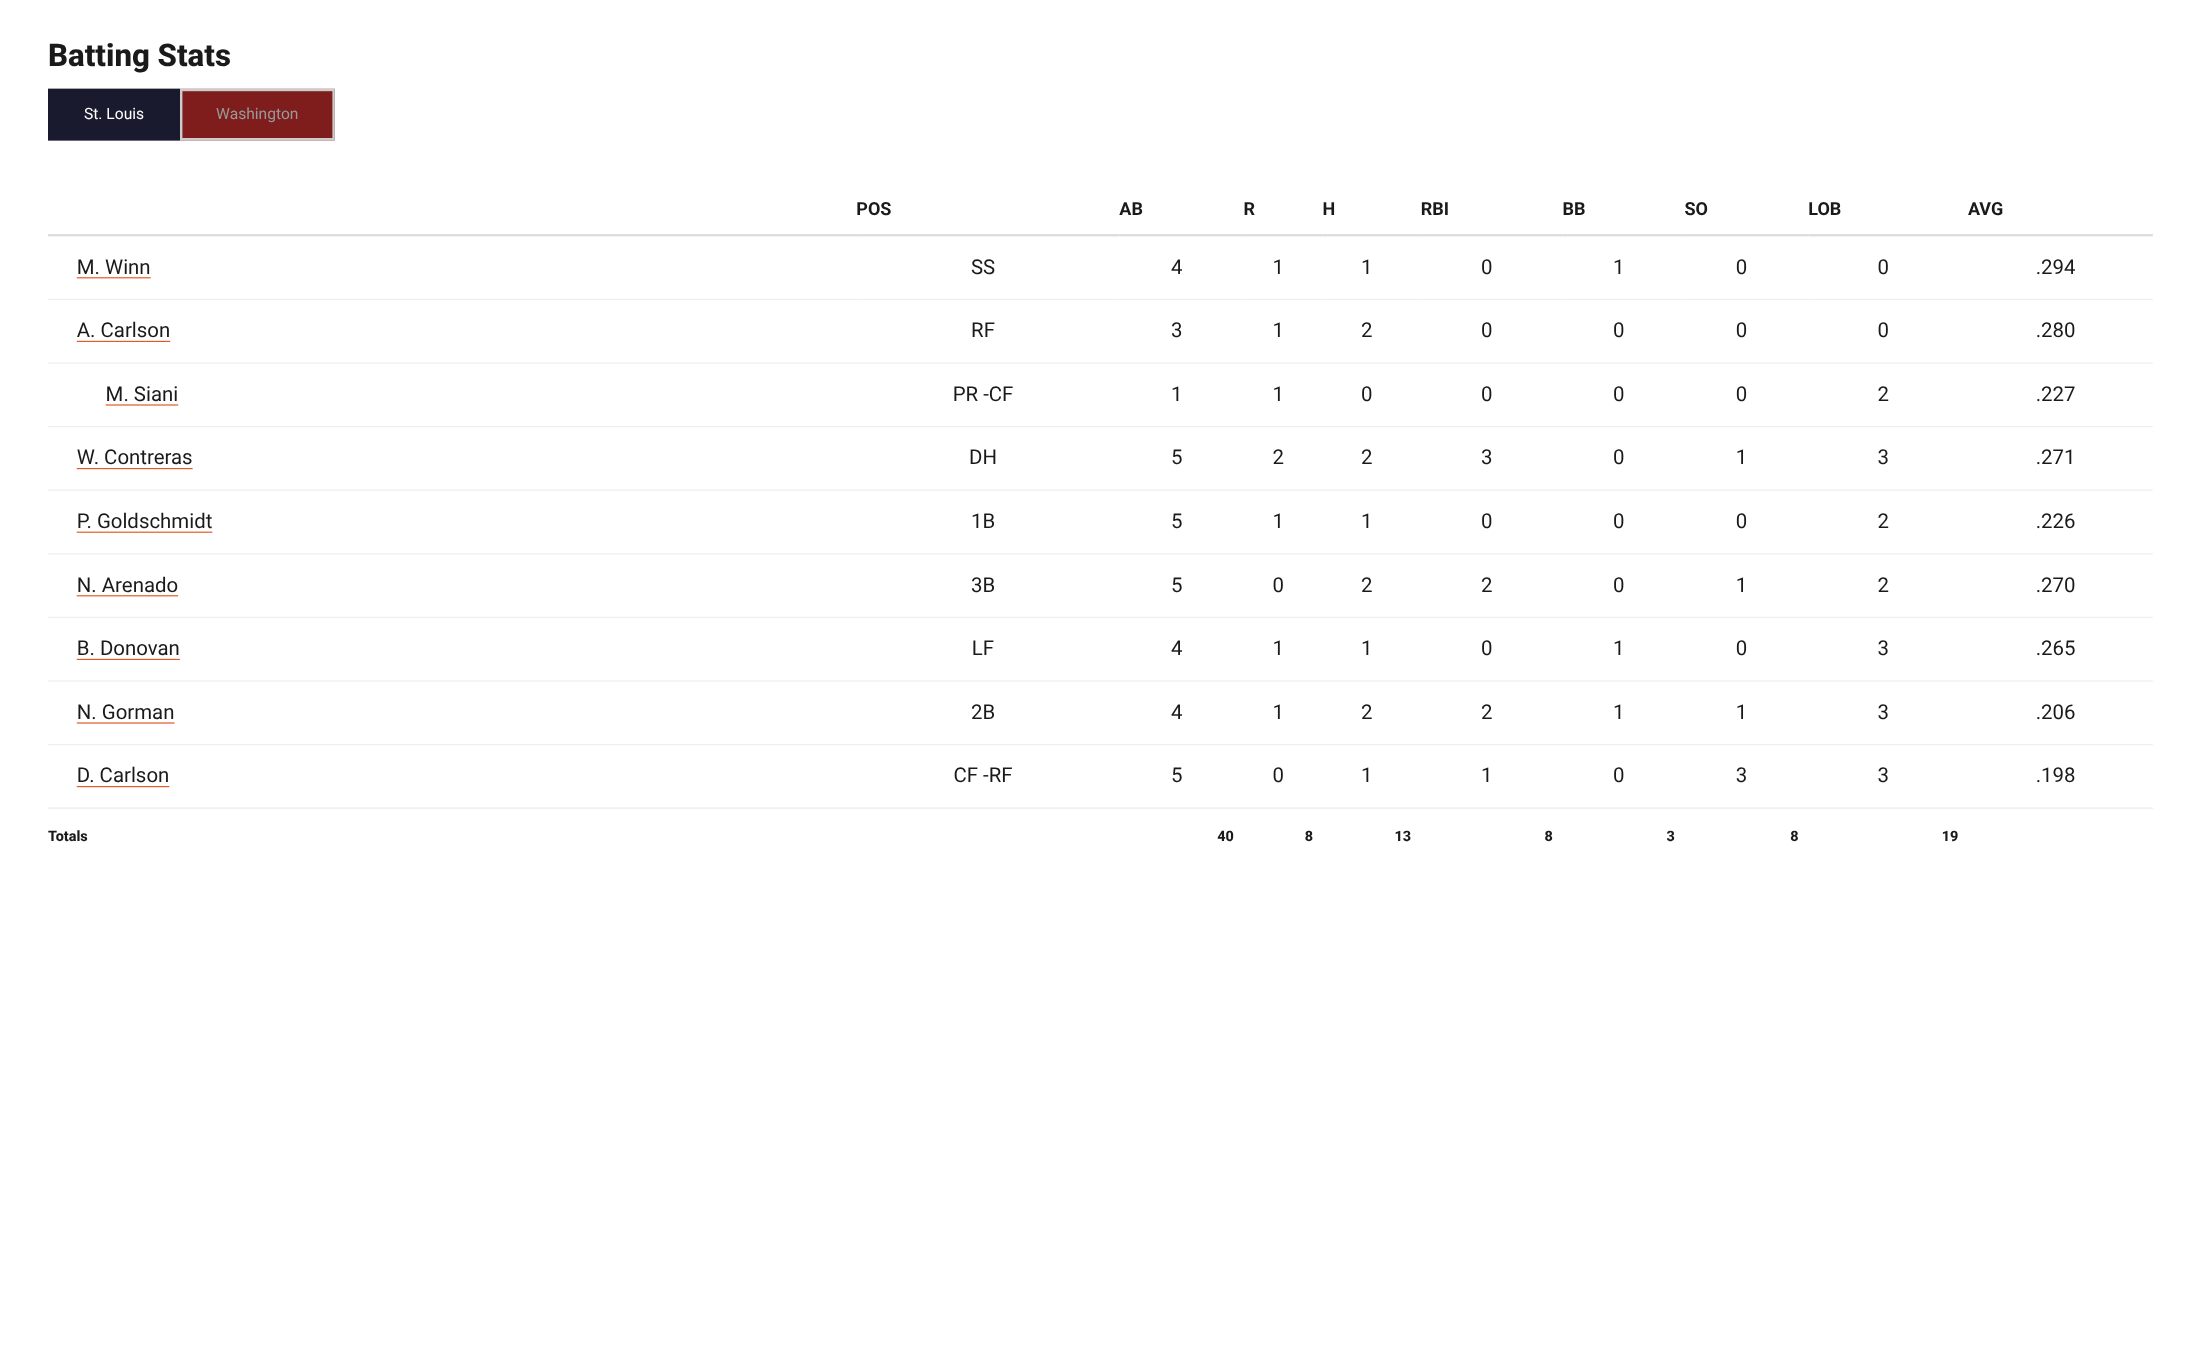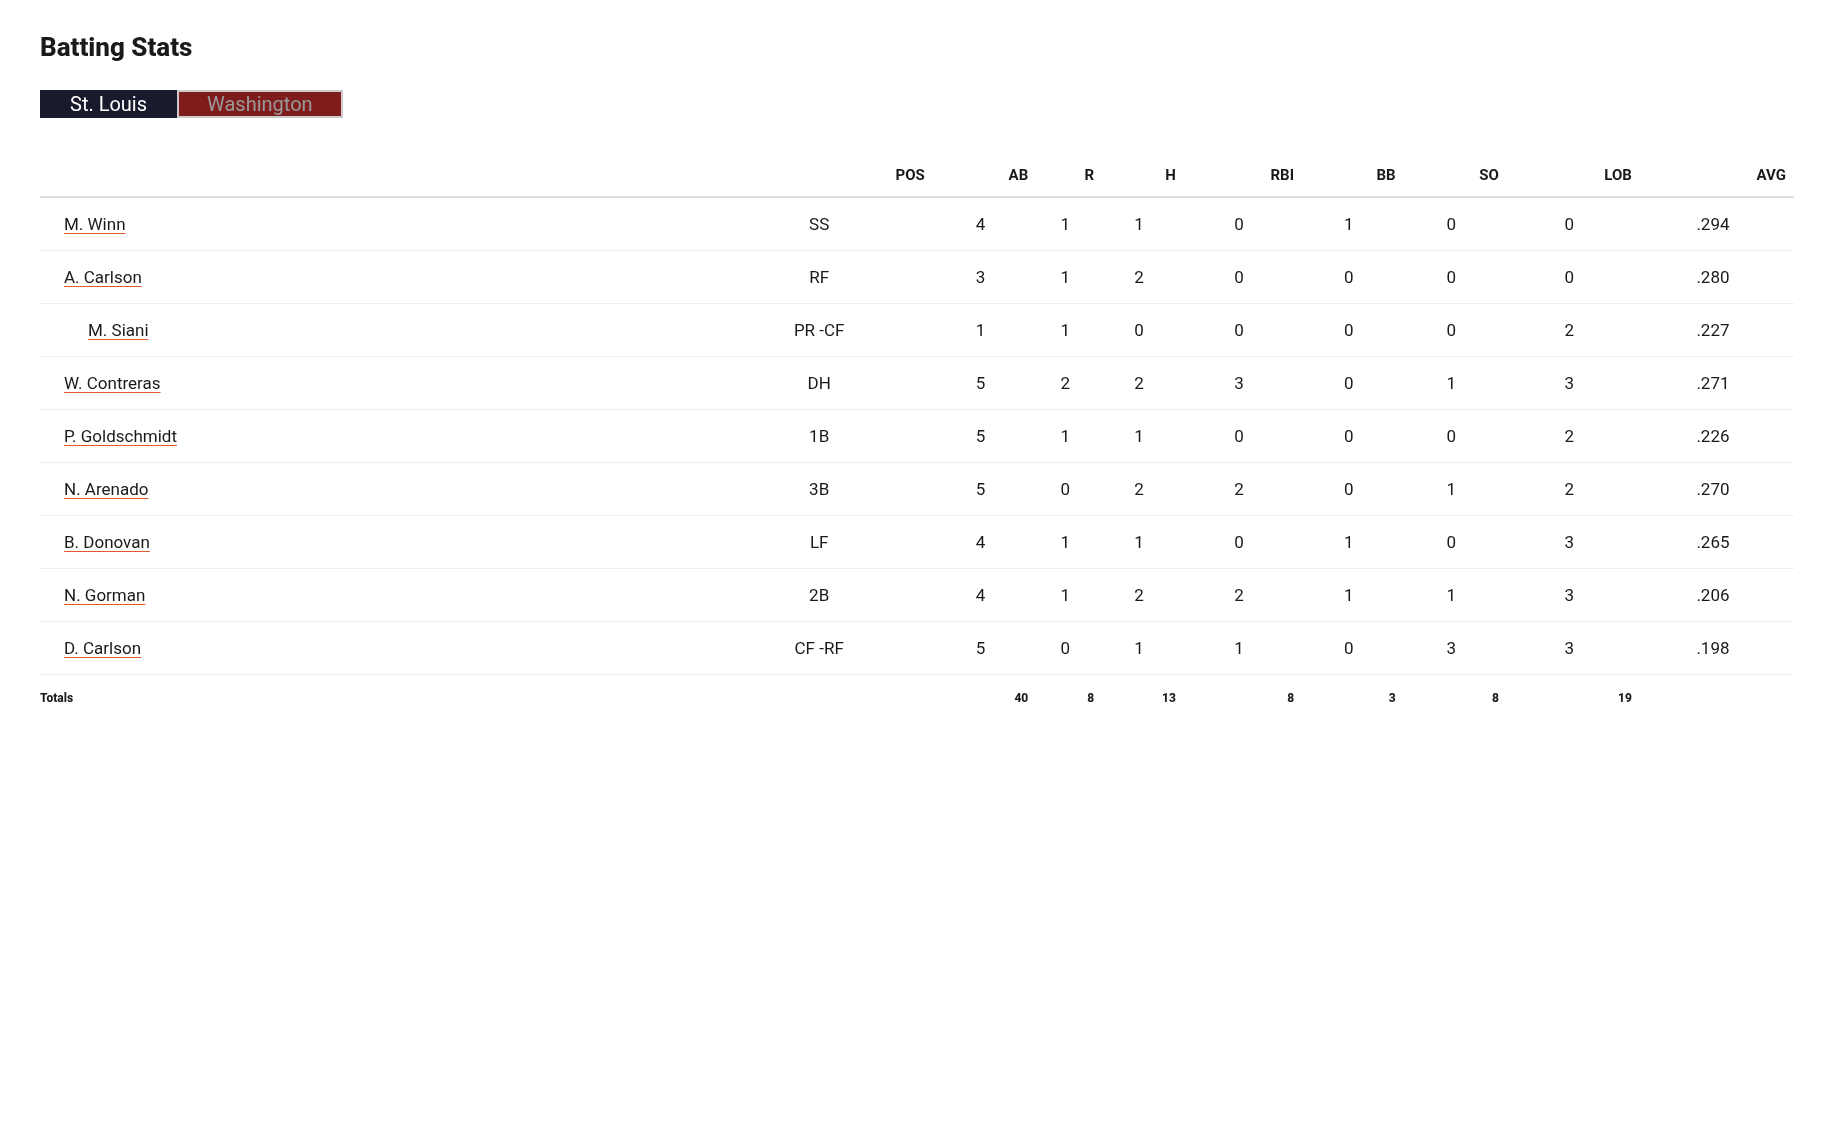--- a/index.html
+++ b/index.html
@@ -6,30 +6,30 @@
     body {
       font-family: -apple-system, BlinkMacSystemFont, 'Segoe UI', Roboto, sans-serif;
       background: #fff;
       color: #1a1a1a;
       padding: 32px 40px;
       font-size: 17px;
     }
     [data-name="page-title"] {
       font-size: 26px;
       font-weight: 800;
-      margin-bottom: 28px;
+      margin-bottom: 12px;
     }
     .tab-bar {
       display: flex;
       gap: 0;
       margin-bottom: 36px;
     }
     .tab {
-      padding: 0 28px;
-      font-size: 20px;
+      padding: 12px 28px;
+      font-size: 13px;
       cursor: pointer;
       border: 2px solid transparent;
     }
     .tab.active {
       background: #1a1a2e;
       color: #fff;
       border-color: #1a1a2e;
     }
     .tab.inactive {
       background: #7f1d1d;
@@ -44,21 +44,21 @@
       border-bottom: 2px solid #ddd;
     }
     thead th {
       text-align: left;
       font-weight: 700;
       font-size: 15px;
       padding: 12px 8px 12px 0;
       color: #1a1a1a;
     }
     thead th:not(:first-child) {
-      text-align: right;
+      text-align: left;
     }
     tbody tr {
       border-bottom: 1px solid #eee;
     }
     tbody td {
       padding: 16px 8px 16px 0;
       font-size: 17px;
       color: #1a1a1a;
     }
     tbody td:not(:first-child) {

